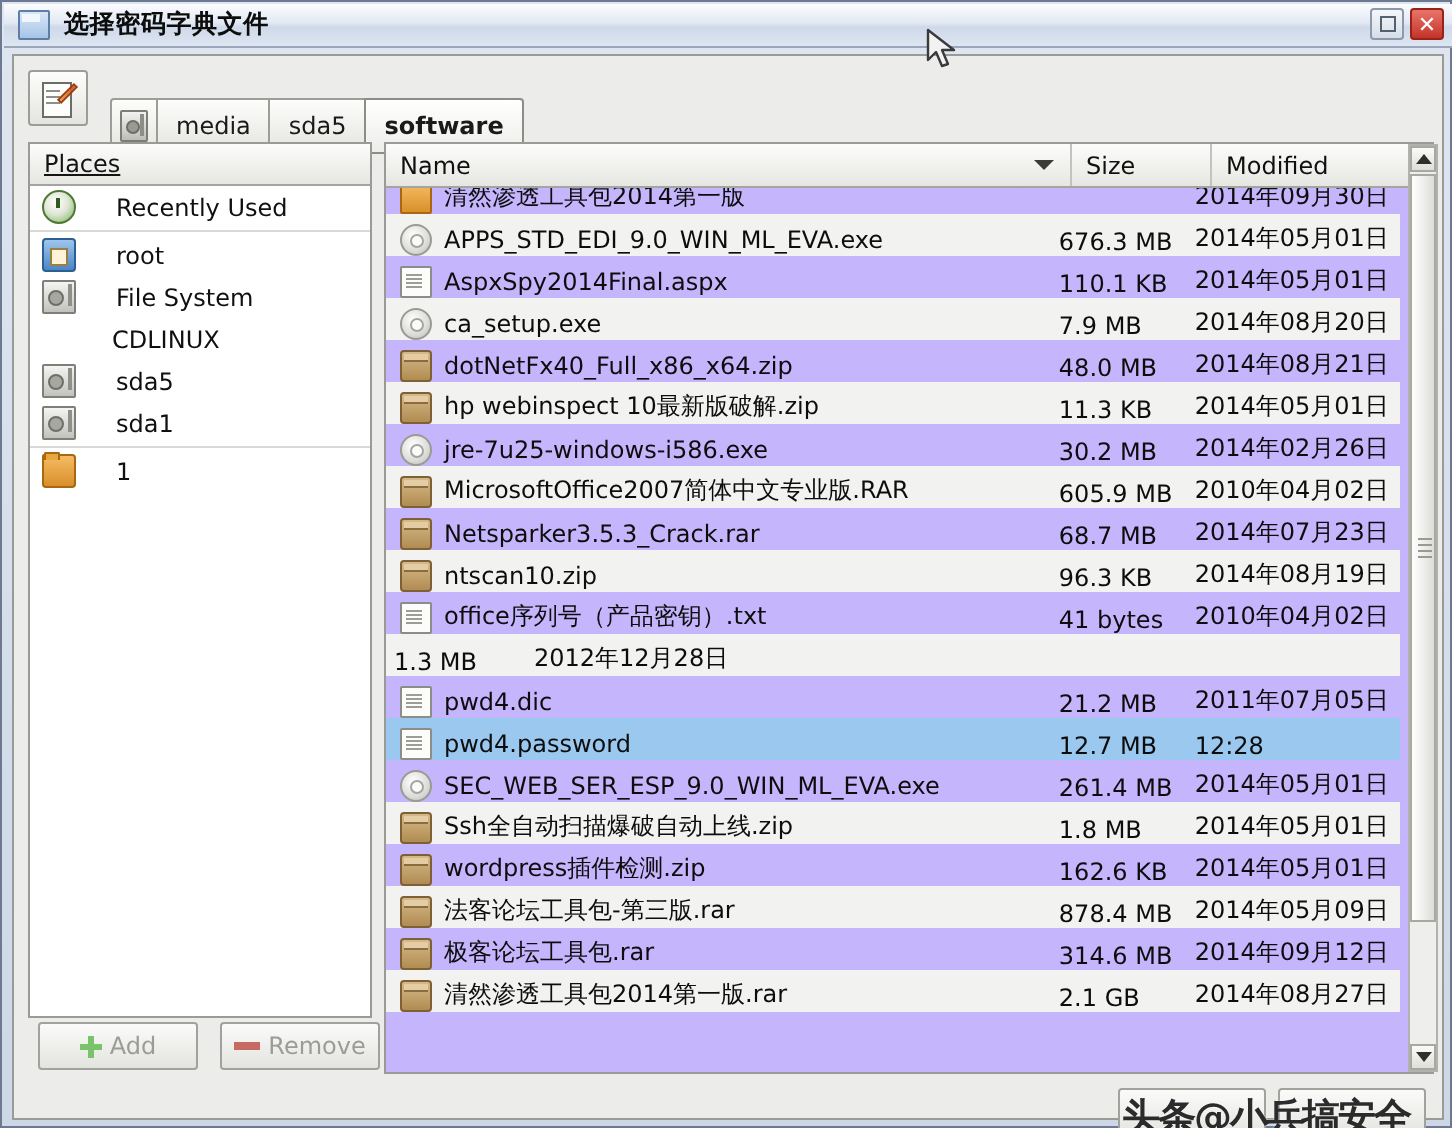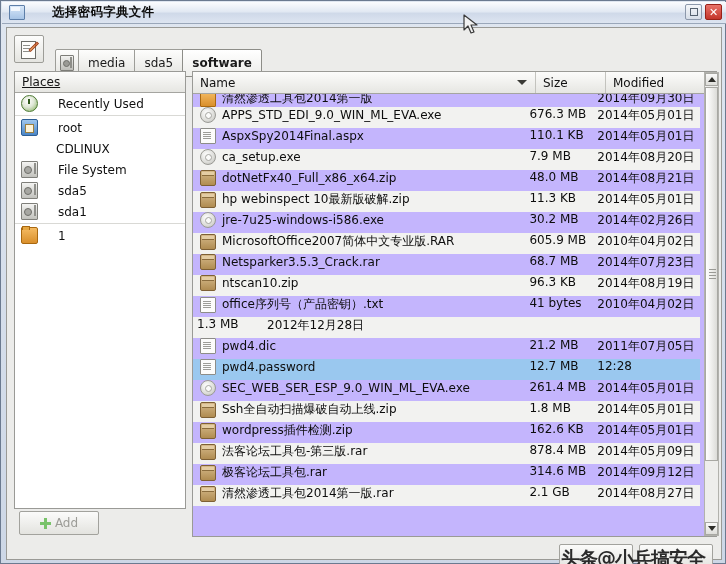--- a/index.html
+++ b/index.html
@@ -28,21 +28,21 @@
     background:linear-gradient(to bottom,#d8e7f8,#a7c4e6);
     border:1px solid #5d7ea8;border-radius:1px;
     position:relative;flex:0 0 auto;
   }
   .title-icon:after{
     content:"";position:absolute;left:1px;top:1px;right:4px;height:4px;
     background:#f2f7fd;
   }
   .title-text{
     font-weight:bold;font-size:12.5px;color:#0d0d0d;
-    white-space:nowrap;letter-spacing:.3px;margin-left:20px;
+    white-space:nowrap;letter-spacing:.3px;
   }
   .win-btns{position:absolute;right:4px;top:2px;display:flex;gap:3px;}
   .wbtn{
     width:17px;height:16px;box-sizing:border-box;
     border:1px solid #8c98ab;border-radius:2px;
     background:linear-gradient(to bottom,#f4f6f9,#d7dee8);
     display:flex;align-items:center;justify-content:center;
     font-size:9px;color:#33414f;
   }
   .wbtn.close{
@@ -199,21 +199,21 @@
   .fl-th.mod{width:110px;border-right:none;}
   .sort-arrow{
     position:absolute;right:8px;top:8px;
     width:0;height:0;border-left:5px solid transparent;border-right:5px solid transparent;
     border-top:5px solid #3a3a36;
   }
   .rows{
     position:absolute;left:0;top:22px;width:507px;height:443px;overflow:hidden;
   }
   .row{
-    height:21px;display:flex;align-items:flex-start;box-sizing:border-box;
+    height:21px;display:flex;align-items:flex-end;box-sizing:border-box;
     font-size:12px;color:#0d0d0d;
   }
   .row.alt{background:#f2f2f0;}
   .row.sel{background:#9ac8ef;}
   .row.clip{height:13px;align-items:flex-end;}
   .cell-name{
     width:343px;display:flex;align-items:center;gap:6px;
     padding-left:7px;box-sizing:border-box;white-space:nowrap;overflow:hidden;
   }
   .cell-size{width:70px;box-sizing:border-box;padding-left:4px;white-space:nowrap;}
@@ -350,26 +350,26 @@
           <div class="pl-item">
             <span class="ic ic-recent"></span>
             <span>Recently Used</span>
           </div>
           <div class="pl-sep"></div>
           <div class="pl-item">
             <span class="ic ic-home"></span>
             <span>root</span>
           </div>
           <div class="pl-item">
+            <span class="ic ic-drive"></span>
+            <span>File System</span>
+          </div>
+          <div class="pl-item">
             <span class="ic ic-blank"></span>
             <span>CDLINUX</span>
-          </div>
-          <div class="pl-item">
-            <span class="ic ic-drive"></span>
-            <span>File System</span>
           </div>
           <div class="pl-item">
             <span class="ic ic-drive"></span>
             <span>sda5</span>
           </div>
           <div class="pl-item">
             <span class="ic ic-drive"></span>
             <span>sda1</span>
           </div>
           <div class="pl-sep"></div>
@@ -377,20 +377,24 @@
             <span class="ic ic-folder"></span>
             <span>1</span>
           </div>
         </div>
     </div>
 
     <div class="pl-buttons">
       <div class="pl-btn">
         <span class="plus-ic"></span>
         <span>Add</span>
+      </div>
+      <div class="pl-btn">
+        <span class="minus-ic"></span>
+        <span>Remove</span>
       </div>
     </div>
 
     <div class="filepane">
       <div class="fl-head">
         <div class="fl-th name">
           <span>Name</span>
           <span class="sort-arrow"></span>
         </div>
         <div class="fl-th size">Size</div>

